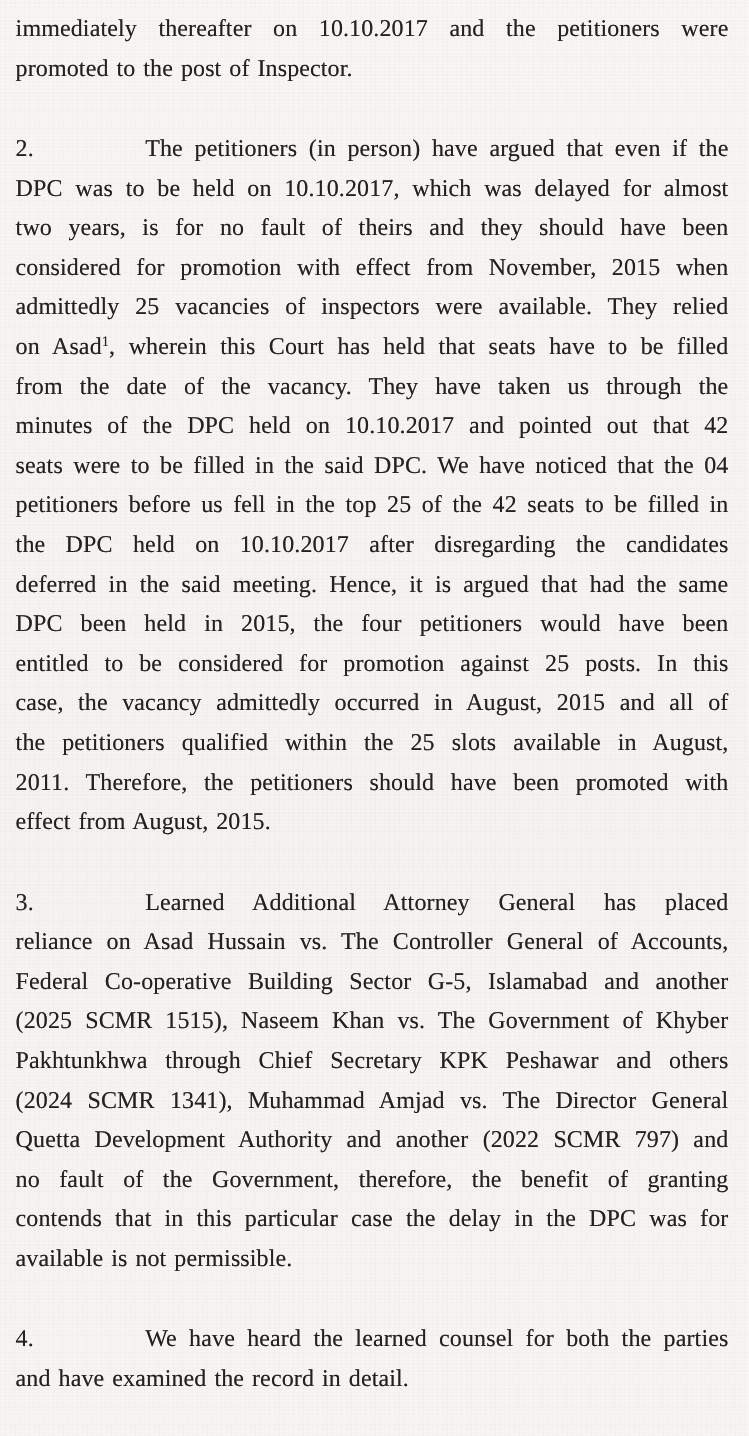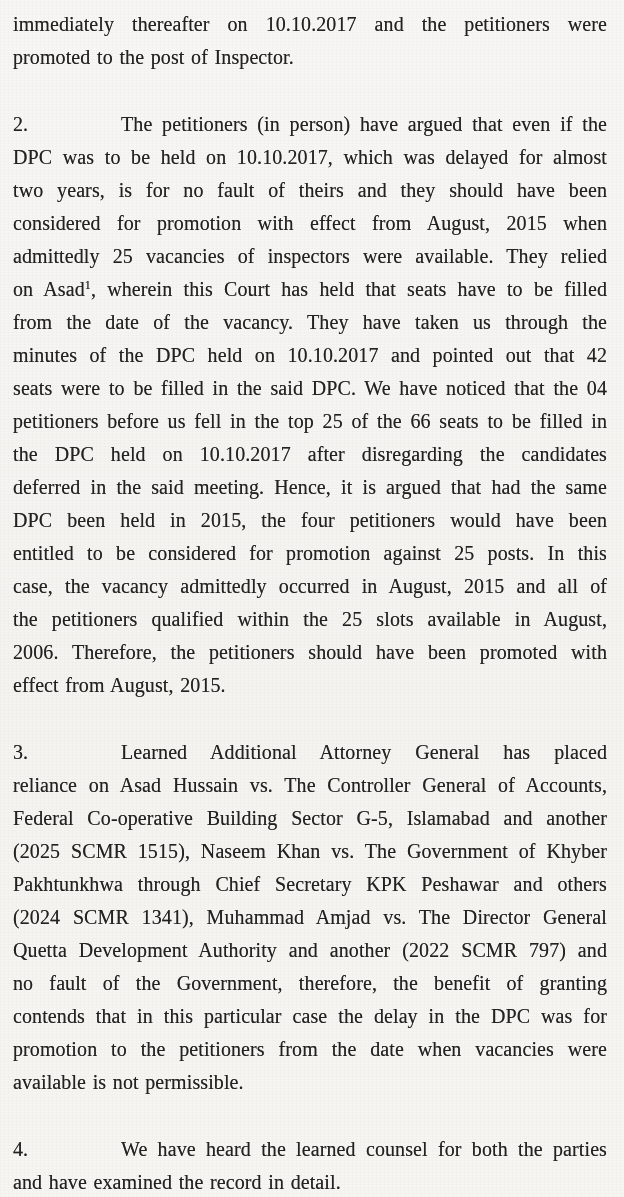--- a/index.html
+++ b/index.html
@@ -51,46 +51,45 @@
 
 <div class="page">
     <div class="para">
       <div class="line"><span>immediately thereafter on 10.10.2017 and the petitioners were</span></div>
       <div class="line last"><span>promoted to the post of Inspector.</span></div>
     </div>
     <div class="para">
       <div class="line"><span class="para-num">2.</span><span>The petitioners (in person) have argued that even if the</span></div>
       <div class="line"><span>DPC was to be held on 10.10.2017, which was delayed for almost</span></div>
       <div class="line"><span>two years, is for no fault of theirs and they should have been</span></div>
-      <div class="line"><span>considered for promotion with effect from August, 2015 when</span></div>
+      <div class="line"><span>considered for promotion with effect from November, 2015 when</span></div>
       <div class="line"><span>admittedly 25 vacancies of inspectors were available. They relied</span></div>
       <div class="line"><span>on </span><span class="it">Asad</span><span class="sup">1</span><span>, wherein this Court has held that seats have to be filled</span></div>
       <div class="line"><span>from the date of the vacancy. They have taken us through the</span></div>
       <div class="line"><span>minutes of the DPC held on 10.10.2017 and pointed out that 42</span></div>
       <div class="line"><span>seats were to be filled in the said DPC. We have noticed that the 04</span></div>
-      <div class="line"><span>petitioners before us fell in the top 25 of the 66 seats to be filled in</span></div>
+      <div class="line"><span>petitioners before us fell in the top 25 of the 42 seats to be filled in</span></div>
       <div class="line"><span>the DPC held on 10.10.2017 after disregarding the candidates</span></div>
       <div class="line"><span>deferred in the said meeting. Hence, it is argued that had the same</span></div>
       <div class="line"><span>DPC been held in 2015, the four petitioners would have been</span></div>
       <div class="line"><span>entitled to be considered for promotion against 25 posts. In this</span></div>
       <div class="line"><span>case, the vacancy admittedly occurred in August, 2015 and all of</span></div>
       <div class="line"><span>the petitioners qualified within the 25 slots available in August,</span></div>
-      <div class="line"><span>2006. Therefore, the petitioners should have been promoted with</span></div>
+      <div class="line"><span>2011. Therefore, the petitioners should have been promoted with</span></div>
       <div class="line last"><span>effect from August, 2015.</span></div>
     </div>
     <div class="para">
       <div class="line"><span class="para-num">3.</span><span>Learned Additional Attorney General has placed</span></div>
       <div class="line"><span>reliance on </span><span class="it">Asad Hussain vs. The Controller General of Accounts,</span></div>
       <div class="line"><span class="it">Federal Co-operative Building Sector G-5, Islamabad and another</span></div>
       <div class="line"><span>(2025 SCMR 1515), </span><span class="it">Naseem Khan vs. The Government of Khyber</span></div>
       <div class="line"><span class="it">Pakhtunkhwa through Chief Secretary KPK Peshawar and others</span></div>
       <div class="line"><span>(2024 SCMR 1341), </span><span class="it">Muhammad Amjad vs. The Director General</span></div>
       <div class="line"><span class="it">Quetta Development Authority and another</span><span> (2022 SCMR 797) and</span></div>
       <div class="line"><span>no fault of the Government, therefore, the benefit of granting</span></div>
       <div class="line"><span>contends that in this particular case the delay in the DPC was for</span></div>
-      <div class="line"><span>promotion to the petitioners from the date when vacancies were</span></div>
       <div class="line last"><span>available is not permissible.</span></div>
     </div>
     <div class="para">
       <div class="line"><span class="para-num">4.</span><span>We have heard the learned counsel for both the parties</span></div>
       <div class="line last"><span>and have examined the record in detail.</span></div>
     </div>
   </div>
 
 </body></html>

